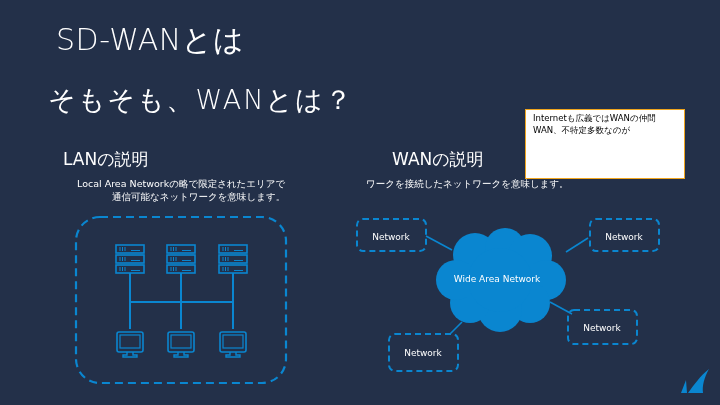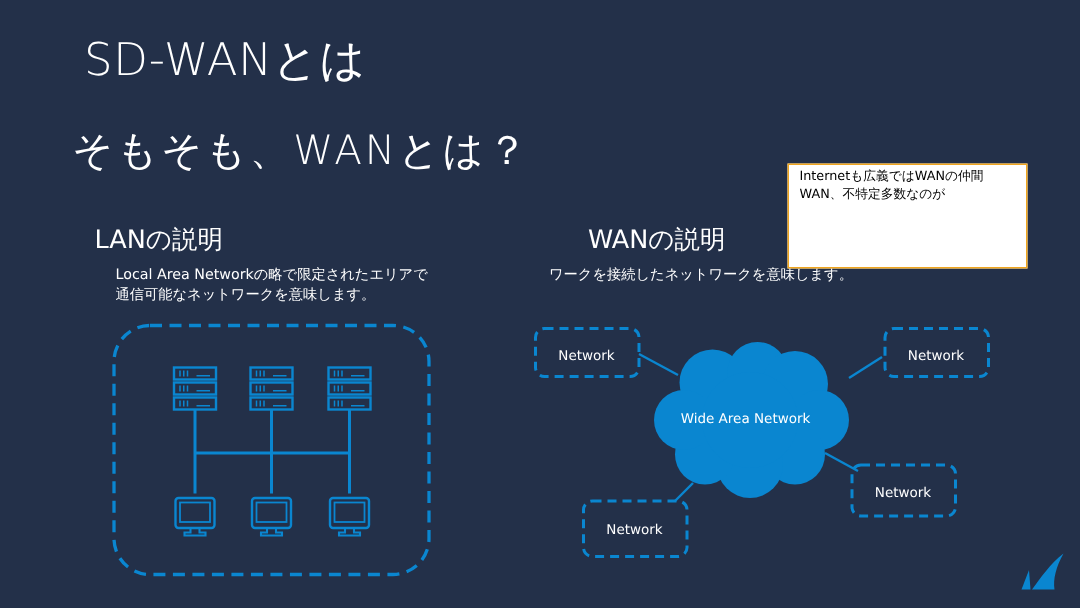--- a/index.html
+++ b/index.html
@@ -8,21 +8,21 @@
     background:#233049;
     font-family:"DejaVu Sans", sans-serif;
     color:#ffffff;
     position:relative;
   }
   .abs { position:absolute; }
   #title { left:56px; top:20px; font-size:30px; font-weight:300; letter-spacing:0.5px; white-space:nowrap; }
   #subtitle { left:48px; top:82px; font-size:27px; font-weight:300; letter-spacing:2px; white-space:nowrap; }
   #lan-heading { left:63px; top:148px; font-size:17px; white-space:nowrap; }
   #wan-heading { left:345px; top:148px; font-size:17px; white-space:nowrap;margin-left:47px; }
-  .desc { font-size:9.5px; line-height:13px; white-space:nowrap; }
+  .desc { font-size:9.5px; line-height:13px; white-space:nowrap;text-align:right; }
   #lan-desc { left:77px; top:177px; }
   #wan-desc { left:366px; top:177px; }
   #callout {
     left:525px; top:109px; width:160px; height:70px;
     background:#ffffff; border:1.5px solid #f0a51e;
     color:#000; font-size:8.5px; line-height:12px;
     padding:2px 0 0 7px; box-sizing:border-box;
   }
   #callout div { white-space:nowrap; }
   svg { position:absolute; left:0; top:0; }

